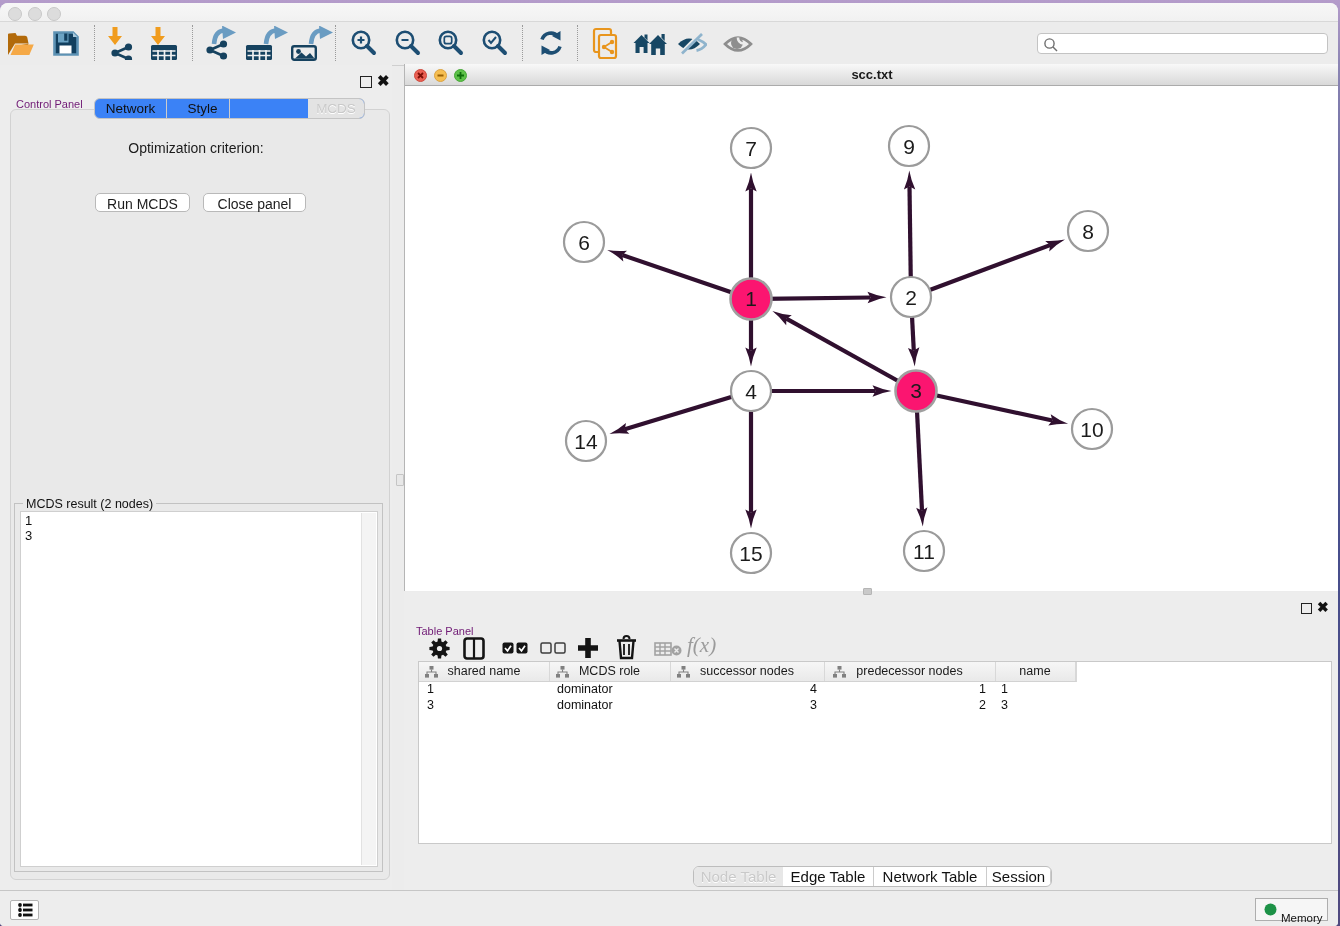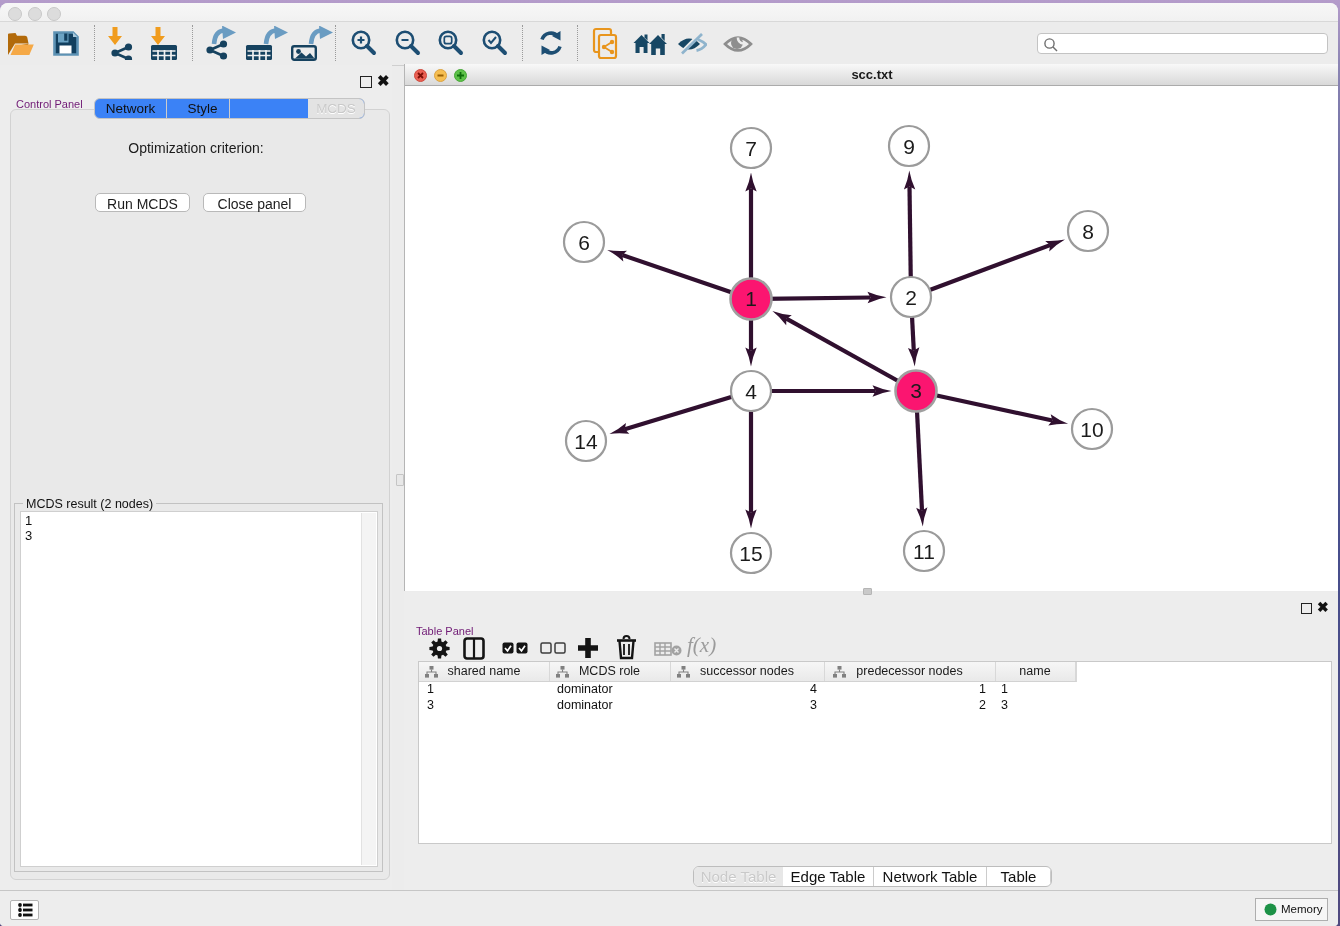--- a/index.html
+++ b/index.html
@@ -368,37 +368,37 @@
       <div class="trow abs" style="left:8px;top:35px;">3</div>
       <div class="trow abs" style="left:138px;top:35px;">dominator</div>
       <div class="trow abs" style="left:251px;top:35px;width:147px;text-align:right;">3</div>
       <div class="trow abs" style="left:405px;top:35px;width:162px;text-align:right;">2</div>
       <div class="trow abs" style="left:582px;top:35px;">3</div>
     </div>
     <div id="btabs" class="abs">
       <div class="dis" style="width:89px;">Node Table</div>
         <div style="width:91px;">Edge Table</div>
         <div style="width:113px;">Network Table</div>
-        <div style="width:64px;">Table</div>
+        <div style="width:64px;">Session</div>
     </div>
   </div>
   <div id="statusbar" class="abs">
     <div id="listb" class="abs">
       <svg width="27" height="18" viewBox="0 0 27 18">
         <path d="M9,3.5 v11" stroke="#111" stroke-width="1" stroke-dasharray="1.5,1.5"></path>
         <circle cx="9" cy="4" r="1.9" fill="#111"></circle>
           <rect x="12" y="2.6" width="9.5" height="2.8" fill="#111"></rect>
         <circle cx="9" cy="9" r="1.9" fill="#111"></circle>
           <rect x="12" y="7.6" width="9.5" height="2.8" fill="#111"></rect>
         <circle cx="9" cy="14" r="1.9" fill="#111"></circle>
           <rect x="12" y="12.6" width="9.5" height="2.8" fill="#111"></rect>
       </svg>
     </div>
     <div id="memb" class="abs">
       <svg class="abs" style="left:8px;top:4px;" width="13" height="13" viewBox="0 0 13 13">
           <circle cx="6.5" cy="6.5" r="6" fill="#1d9247"></circle>
         </svg>
-      <div class="abs" style="left:25px;top:4px;">Memory</div>
+      <div class="abs" style="left:25px;top:13px;">Memory</div>
     </div>
   </div>
   <div class="abs" style="left:396px;top:471px;width:6px;height:10px;background:#e8e8e8;border:1px solid #c5c5c5;border-radius:1px;"></div>
   <div class="abs" style="left:863px;top:585px;width:7px;height:5px;background:#c9c9c9;border:1px solid #b5b5b5;border-radius:1px;"></div>
 </div>
 
 </body></html>

